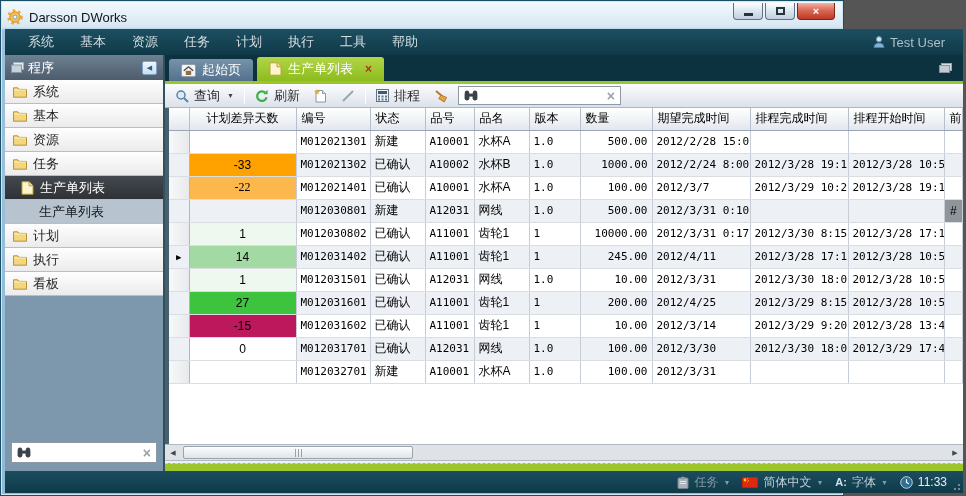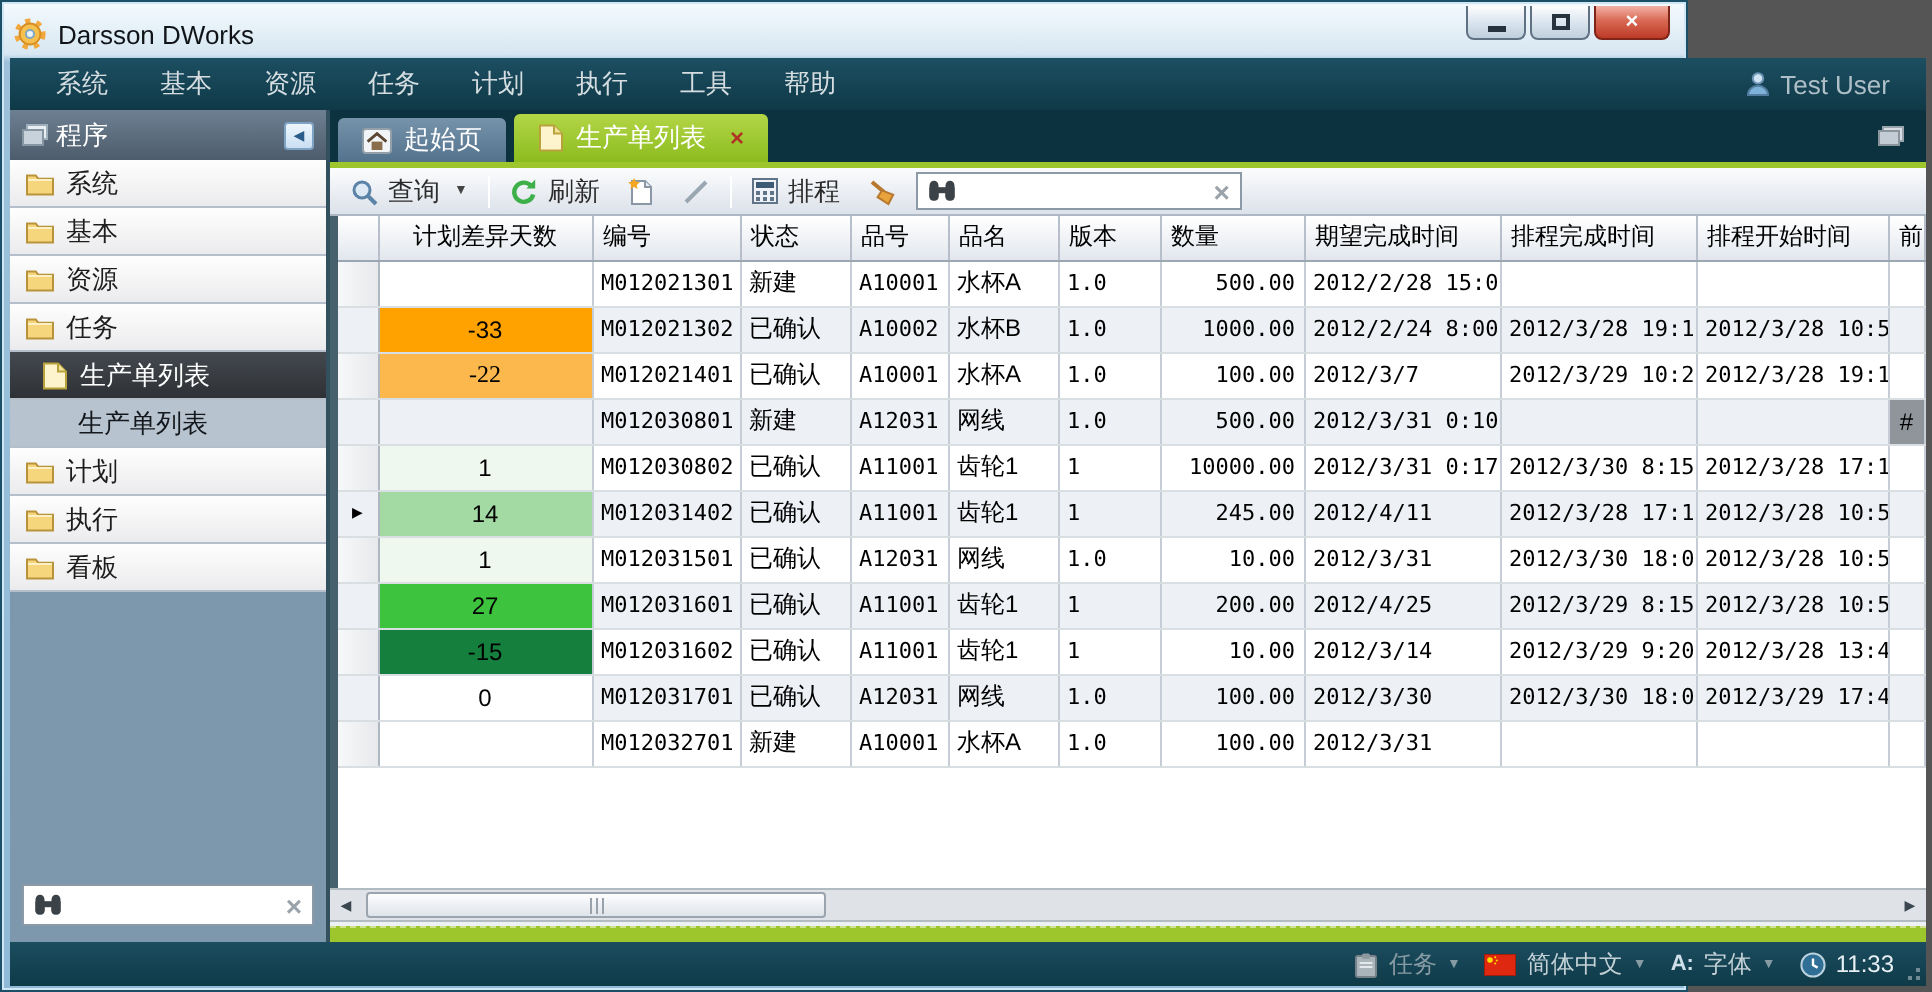--- a/index.html
+++ b/index.html
@@ -493,21 +493,21 @@
                   <td class="cjk">齿轮1</td>
                   <td>1</td>
                   <td class="num">200.00</td>
                   <td>2012/4/25</td>
                   <td>2012/3/29 8:15</td>
                   <td>2012/3/28 10:52</td>
                   <td></td>
                 </tr>
                 <tr>
                   <td class="rowhdr"></td>
-                  <td class="ctr" style="background: #15803d;">-15</td>
+                  <td class="ctr" style="background: #be185d;">-15</td>
                   <td>M012031602</td>
                   <td class="cjk">已确认</td>
                   <td>A11001</td>
                   <td class="cjk">齿轮1</td>
                   <td>1</td>
                   <td class="num">10.00</td>
                   <td>2012/3/14</td>
                   <td>2012/3/29 9:20</td>
                   <td>2012/3/28 13:40</td>
                   <td></td>

